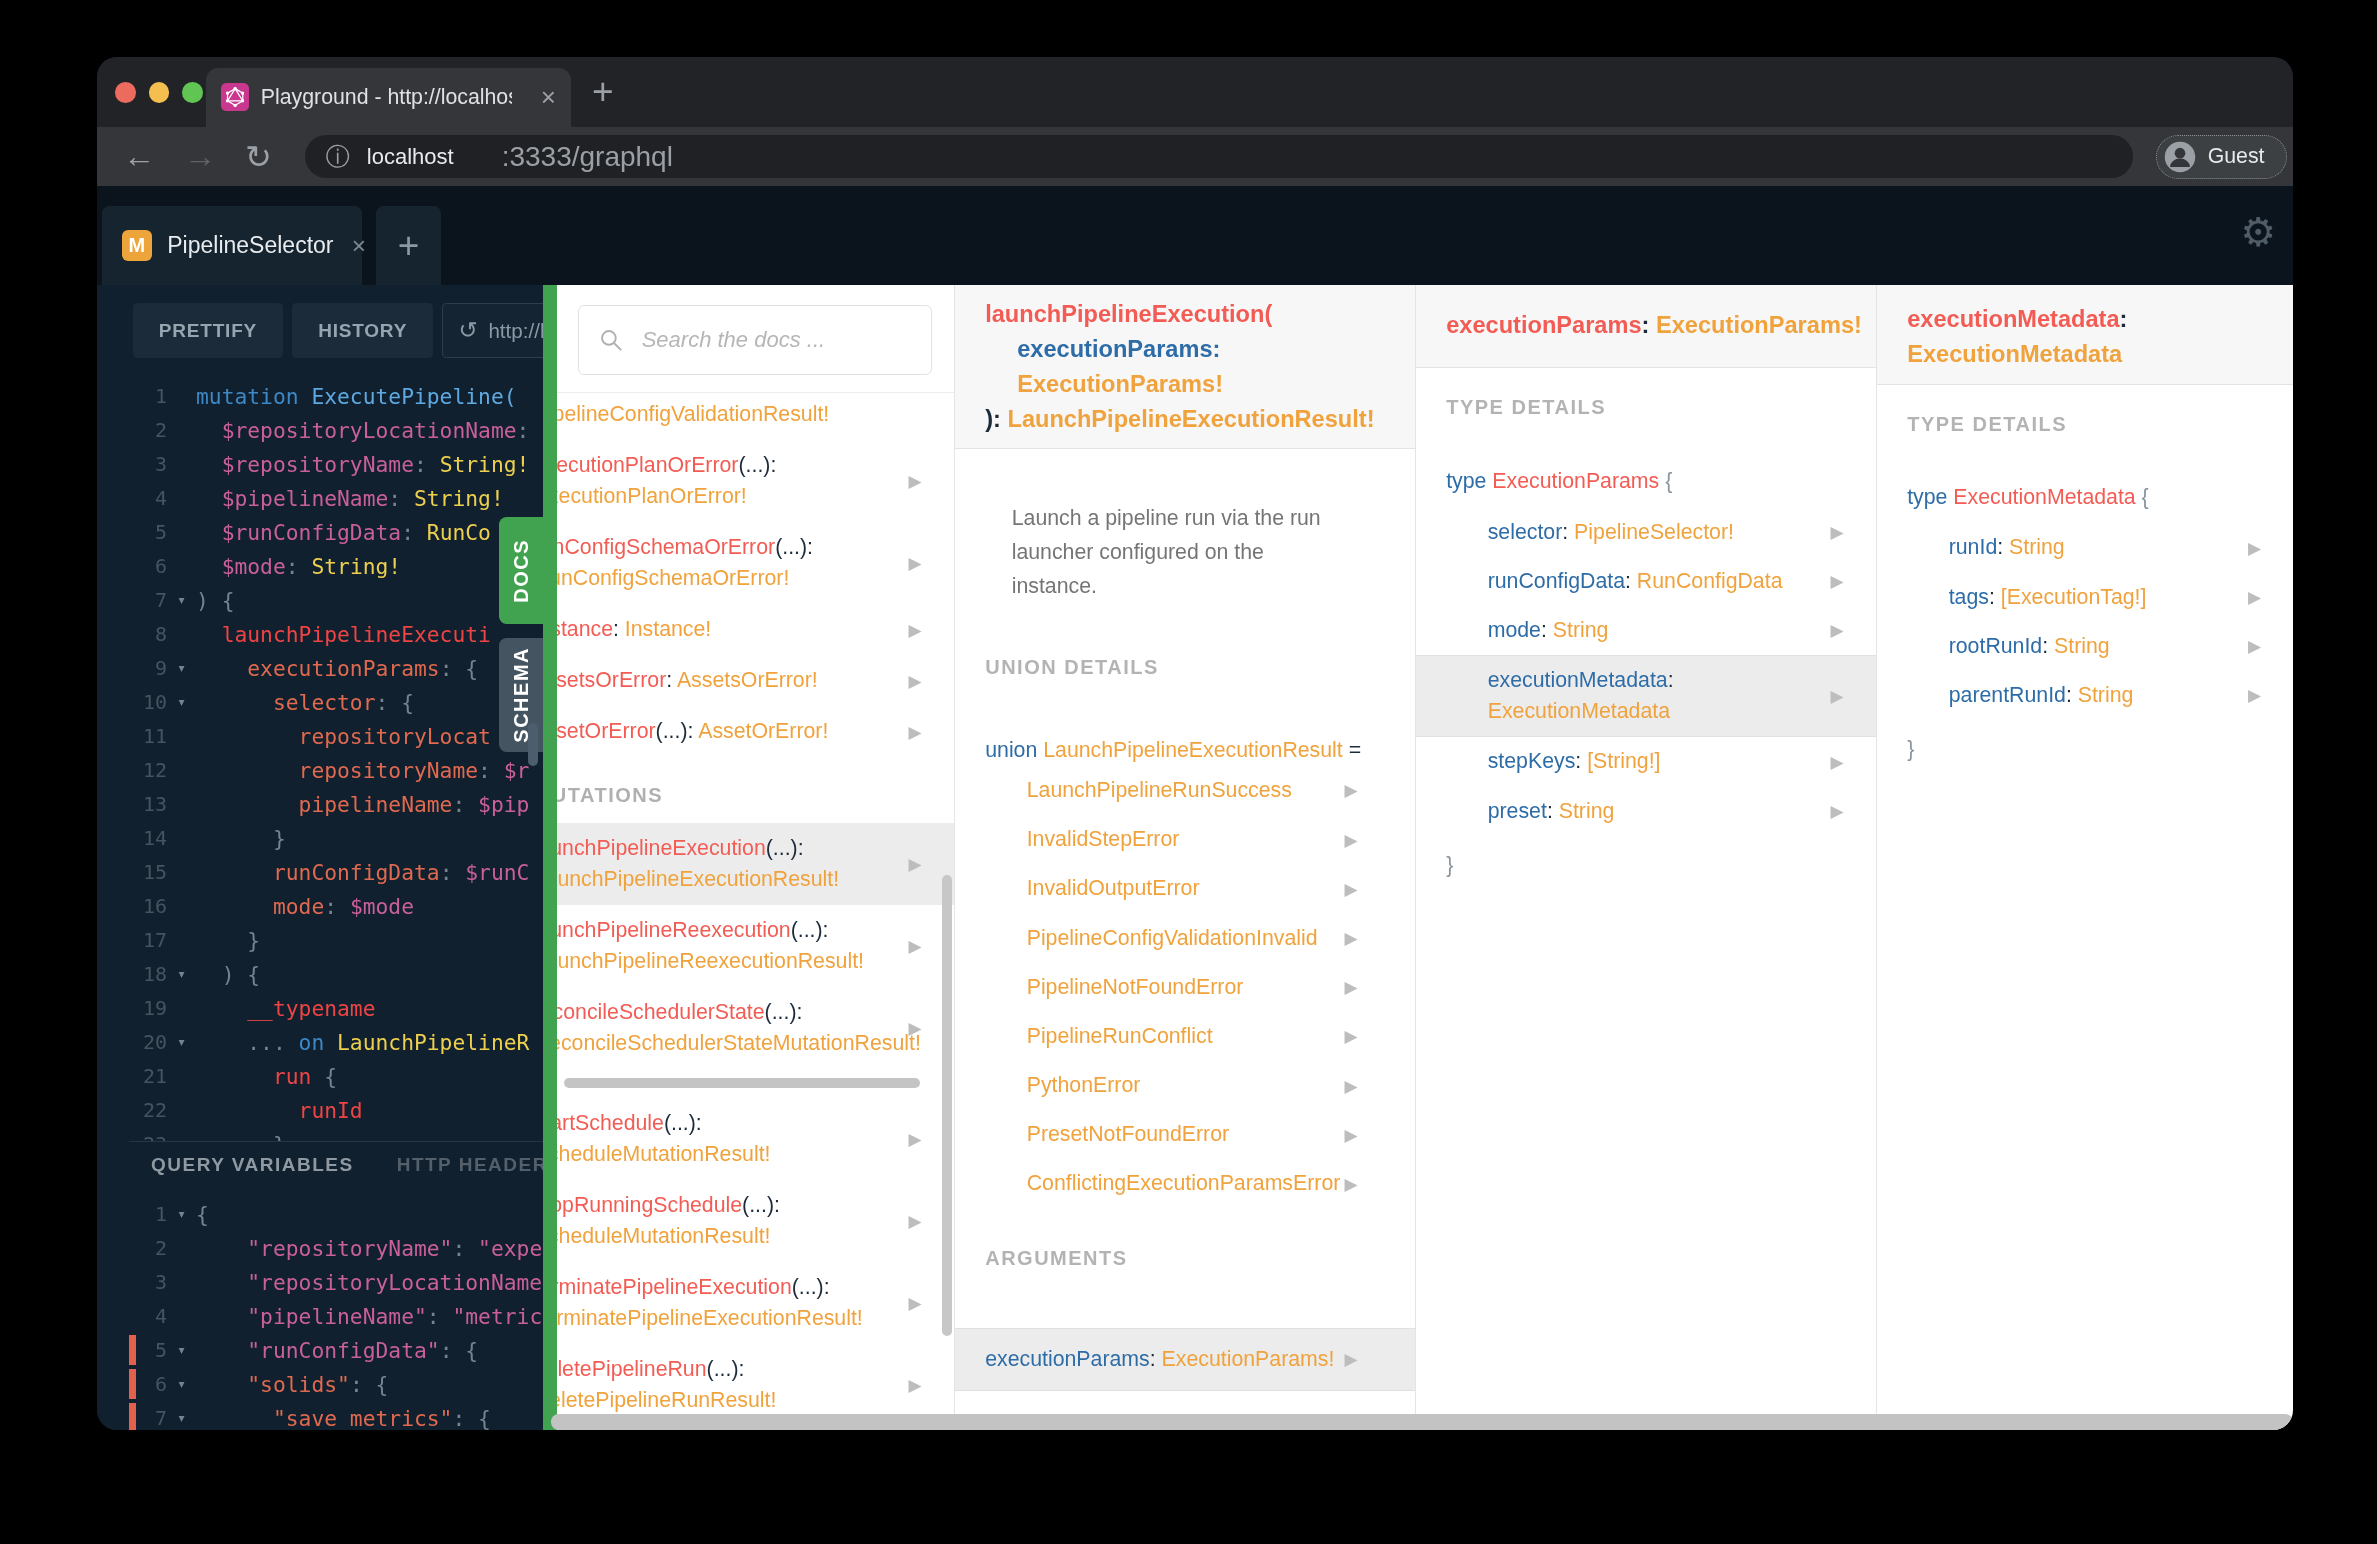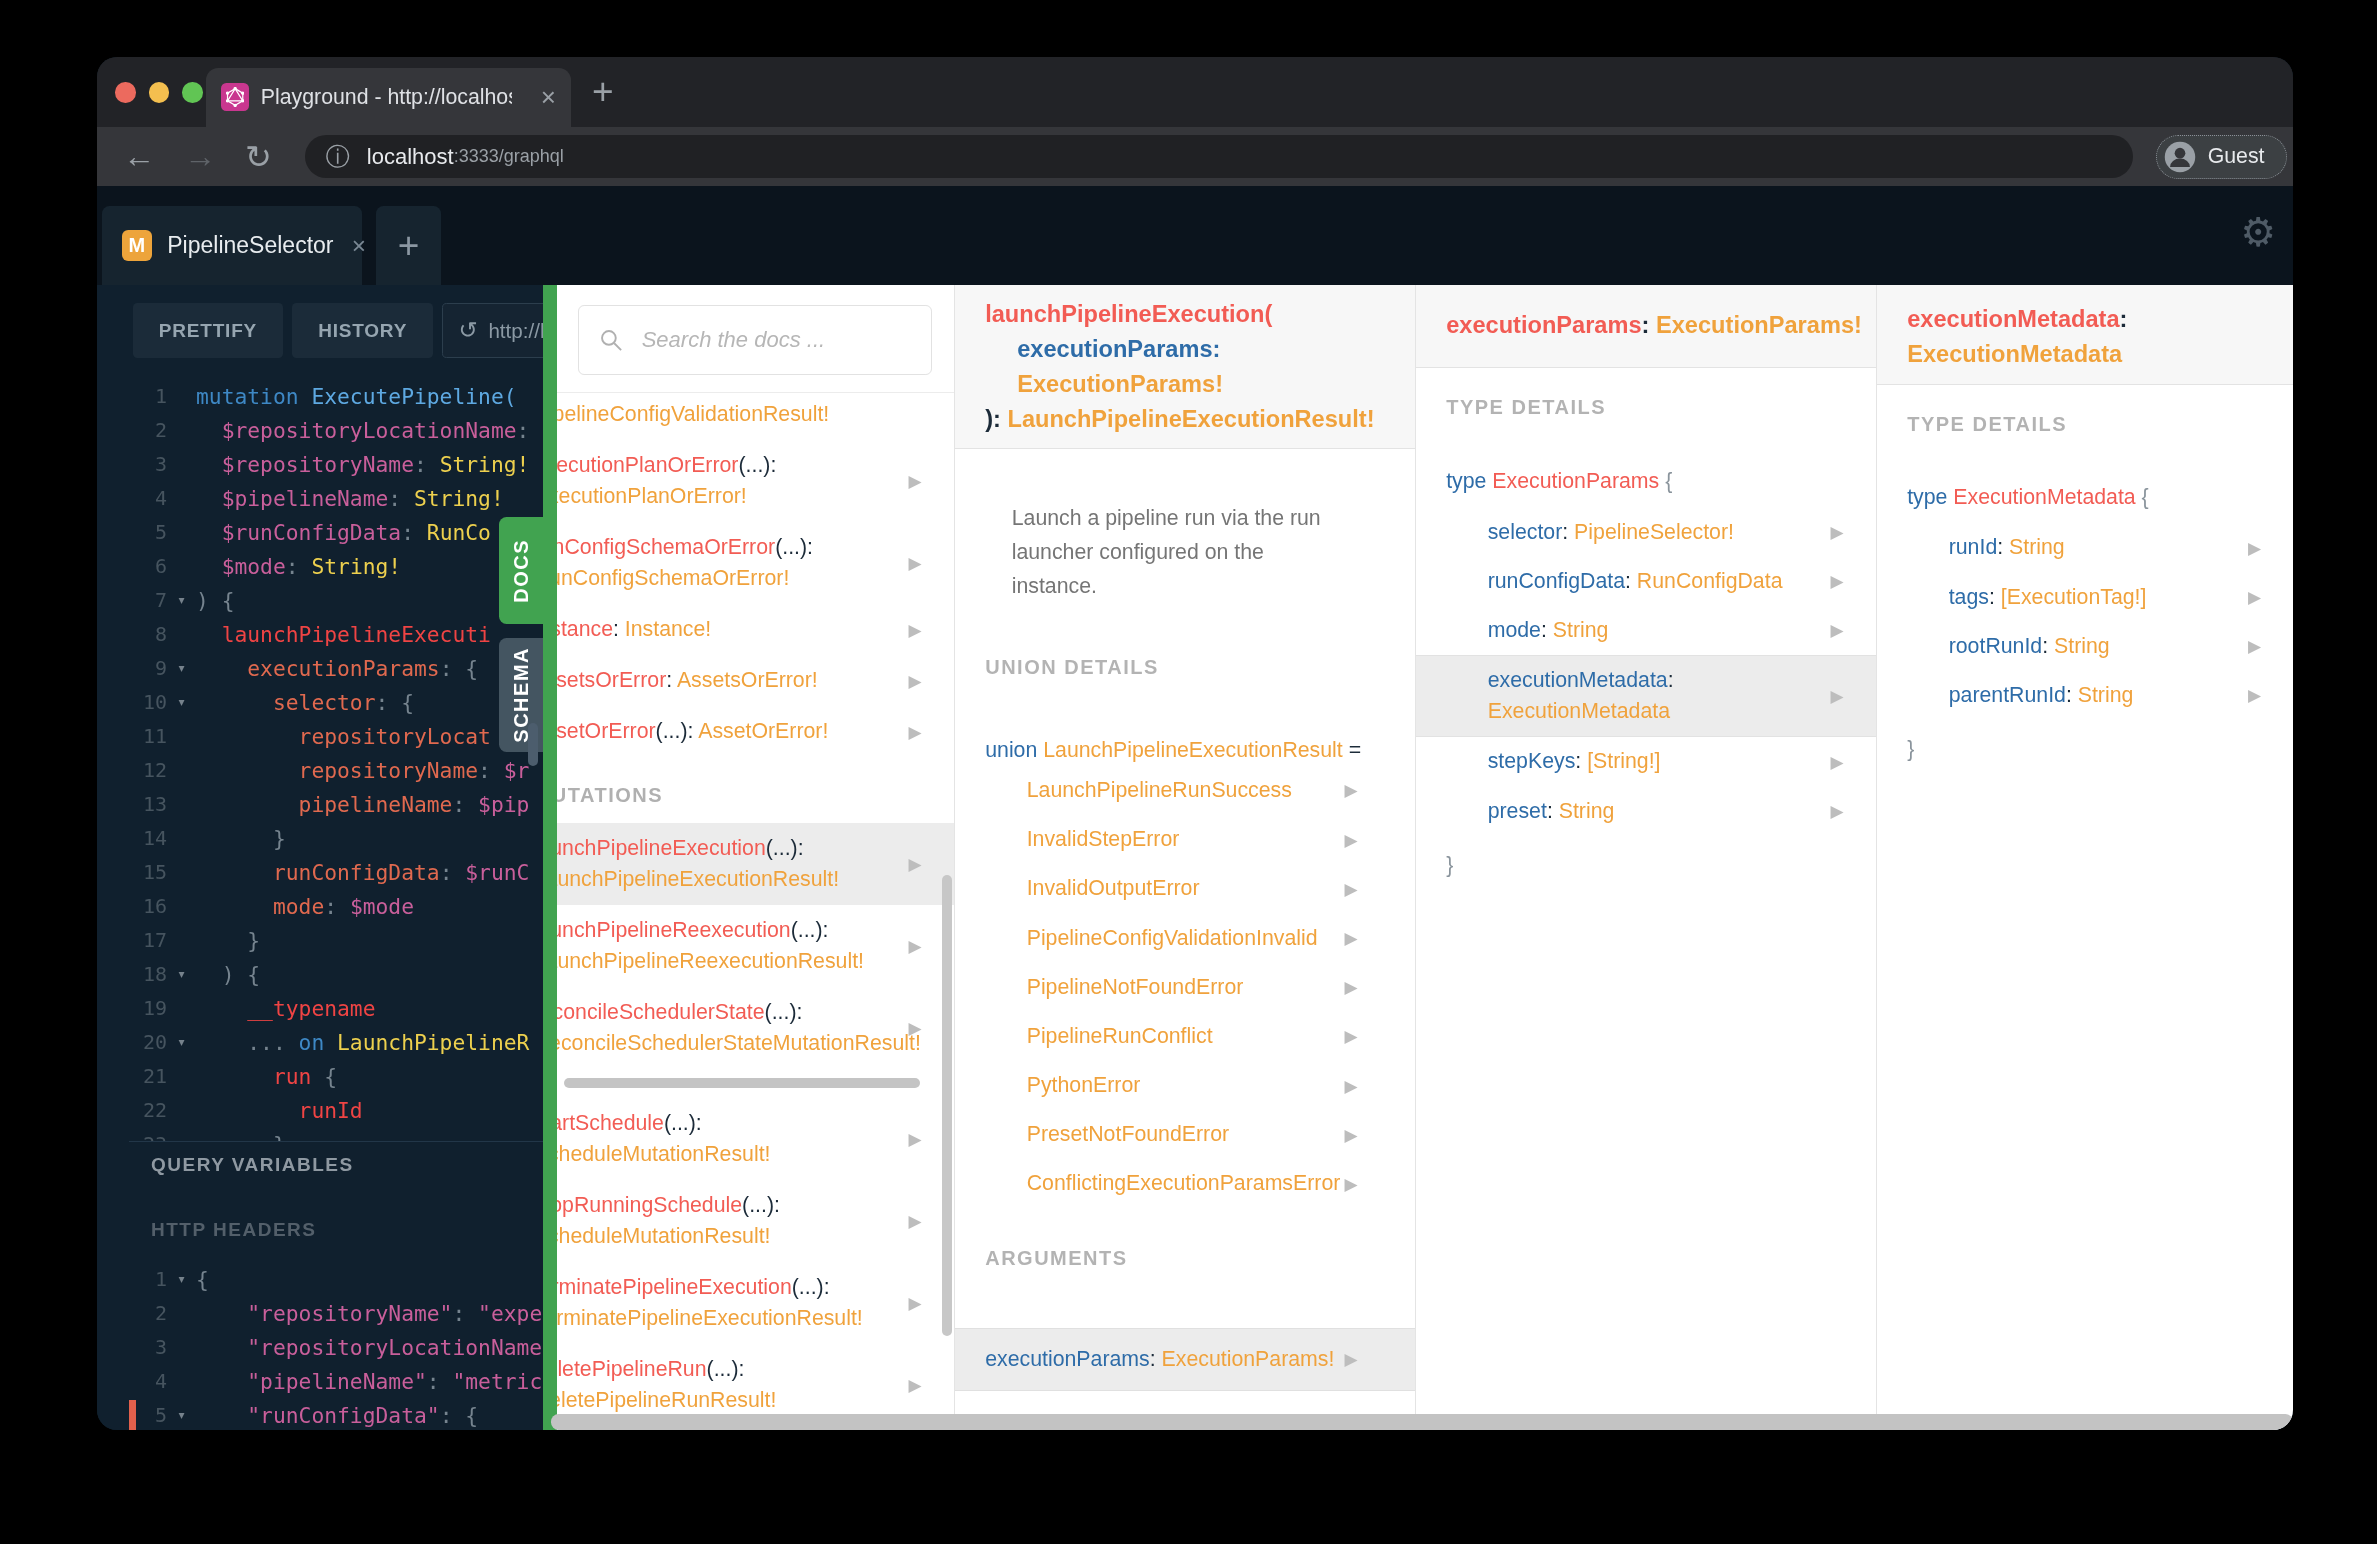--- a/index.html
+++ b/index.html
@@ -22,21 +22,21 @@
   .tab-close { font-size:26px; color:#9aa0a6; margin-left:auto; line-height:1; }
   .newtab { position:absolute; left:495px; top:13.7px; font-size:37px; color:#9aa0a6; }
   .toolbar { height:59px; background:#35363a; display:flex; align-items:center;
     padding-left:26px; flex-shrink:0; }
   .nav-ic { font-size:32px; color:#9aa0a6; margin-right:29px; }
   .nav-ic.dim { color:#5f6368; }
   .urlbar { height:43px; flex:0 0 1828px; background:#202124; border-radius:21.3px;
     display:flex; align-items:center; padding:0 20px; margin-left:4.6px; }
   .info-ic { font-size:24.4px; color:#9aa0a6; margin-right:17px; }
   .url-host { font-size:22px; color:#e8eaed; }
-  .url-rest { font-size:18px; color:#9aa0a6; }
+  .url-rest { font-size:28px; color:#9aa0a6;margin-left:48px; }
   .guest { margin-left:23px; height:44px; border-radius:22px; background:#3c4043;
     border:1.5px dotted #8b9097; display:flex; align-items:center; padding:0 21.3px 0 6.1px; }
   .guest svg { margin-right:12.2px; }
   .guest span { font-size:21.3px; color:#e8eaed; }
 
   
   .pg-header { height:99px; background:#0b141d; position:relative; flex-shrink:0; }
   .pg-tab { position:absolute; left:4.6px; top:20px; height:79px; width:260px;
     background:#16242f; border-radius:7.6px 7.6px 0 0; display:flex; align-items:center; padding:0 20px; }
   .m-badge { width:30.5px; height:30.5px; border-radius:6.1px; background:#eda43b; color:#fff;
@@ -65,21 +65,21 @@
   .code { font-family:"DejaVu Sans Mono", monospace; font-size:21.3px; position:relative; }
   #query-code { flex:1; overflow:hidden; padding-top:3px; }
   .cl { display:flex; height:34px; align-items:center; position:relative; white-space:pre; }
   .ln { width:38px; text-align:right; color:#46545f; font-size:20px; flex-shrink:0; }
   .fold { width:29px; text-align:center; color:#76828c; font-size:15.2px; flex-shrink:0; }
   .ct { white-space:pre; }
   .mk { position:absolute; left:0; top:1.5px; width:6.9px; height:30.5px; background:#e2604c; }
   .ed-thumb { position:absolute; right:4.6px; top:438px; width:10.7px; height:43px;
     background:#4c5d6d; border-radius:5.3px; z-index:3; }
   .vars { height:289px; flex-shrink:0; border-top:1.5px solid #223648; padding-top:12.2px; }
-  .vars-tabs { display:flex; gap:43px; padding-left:22px;flex-direction:column; }
+  .vars-tabs { display:flex; gap:43px; padding-left:22px; }
   .vars-tab { font-size:19px; font-weight:bold; letter-spacing:1.5px; color:#535f6a; white-space:nowrap; }
   .vars-tab.active { color:#8f99a2; }
   #vars-code { margin-top:21.3px; overflow:hidden; }
 
   
   .s-kw{color:#3e88c5}.s-op{color:#5ea9e2}.s-vr{color:#c95f9b}.s-ty{color:#edd04e}
   .s-pu{color:#76848f}.s-fl{color:#ef4444}.s-ar{color:#e0694f}
   .s-dr{color:#f25c54}.s-do{color:#f0a23c}.s-db{color:#2e6ca8}.s-dd{color:#1c2b39}.s-dg{color:#8a949c}
 
   

